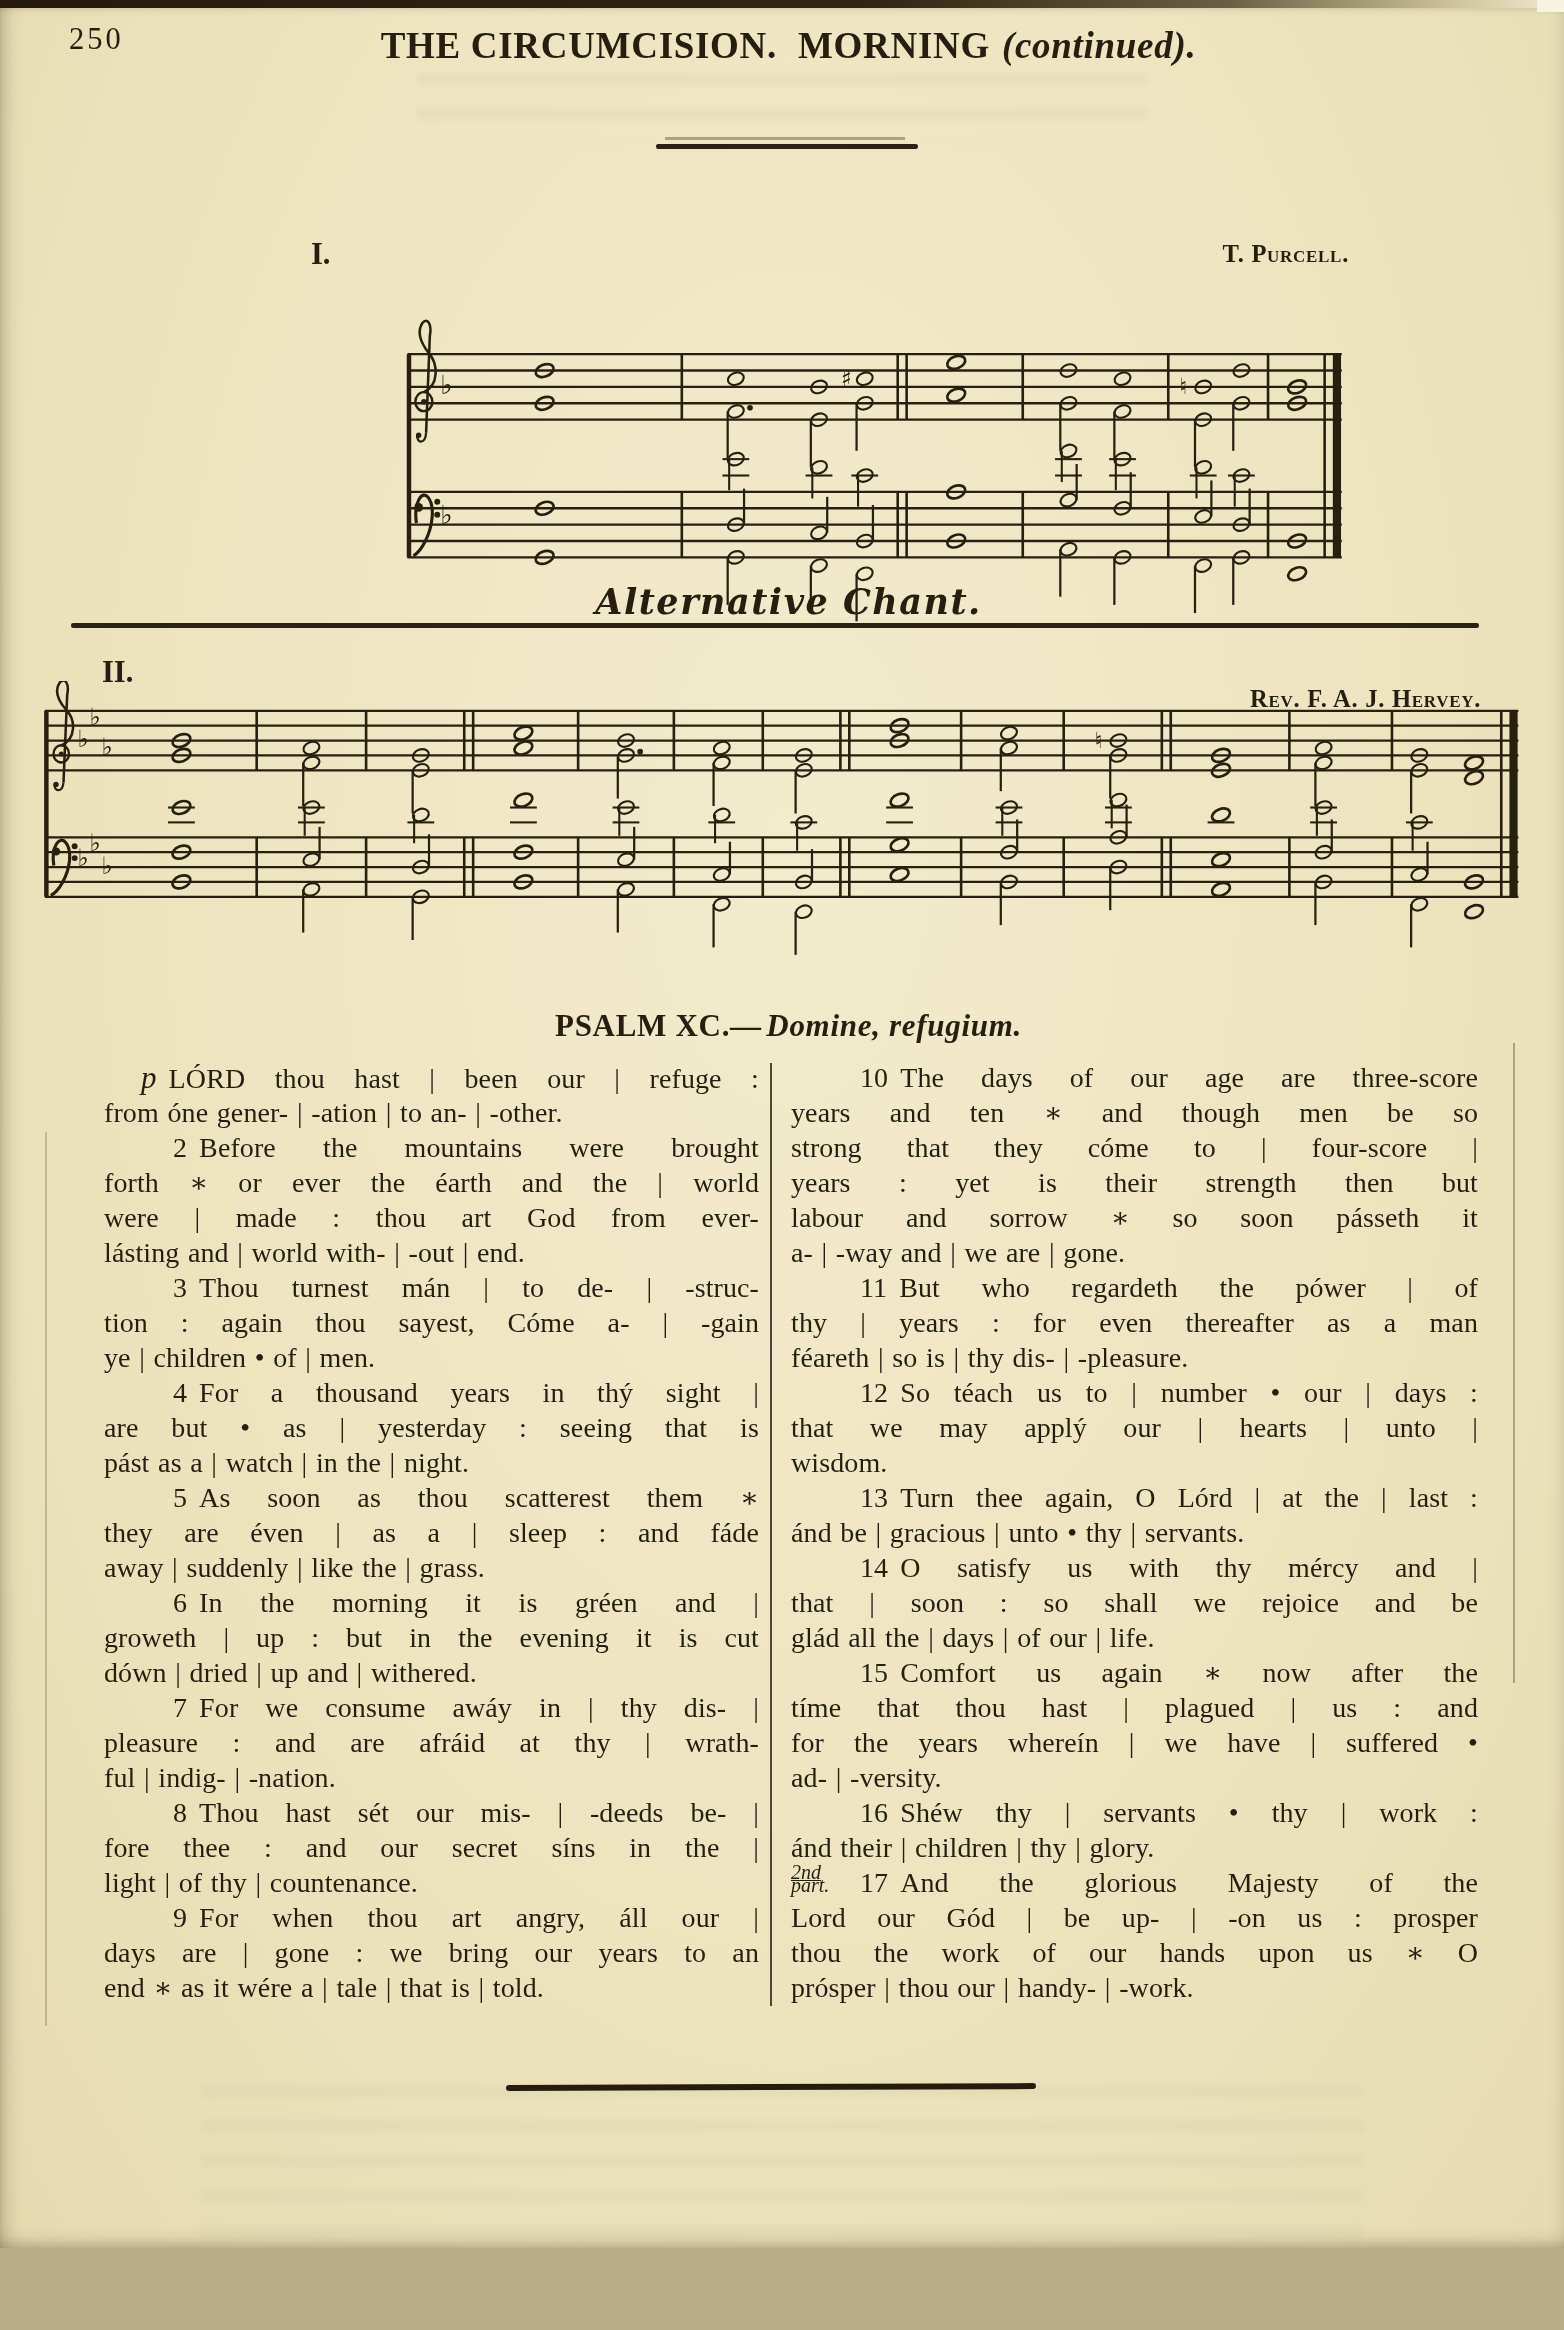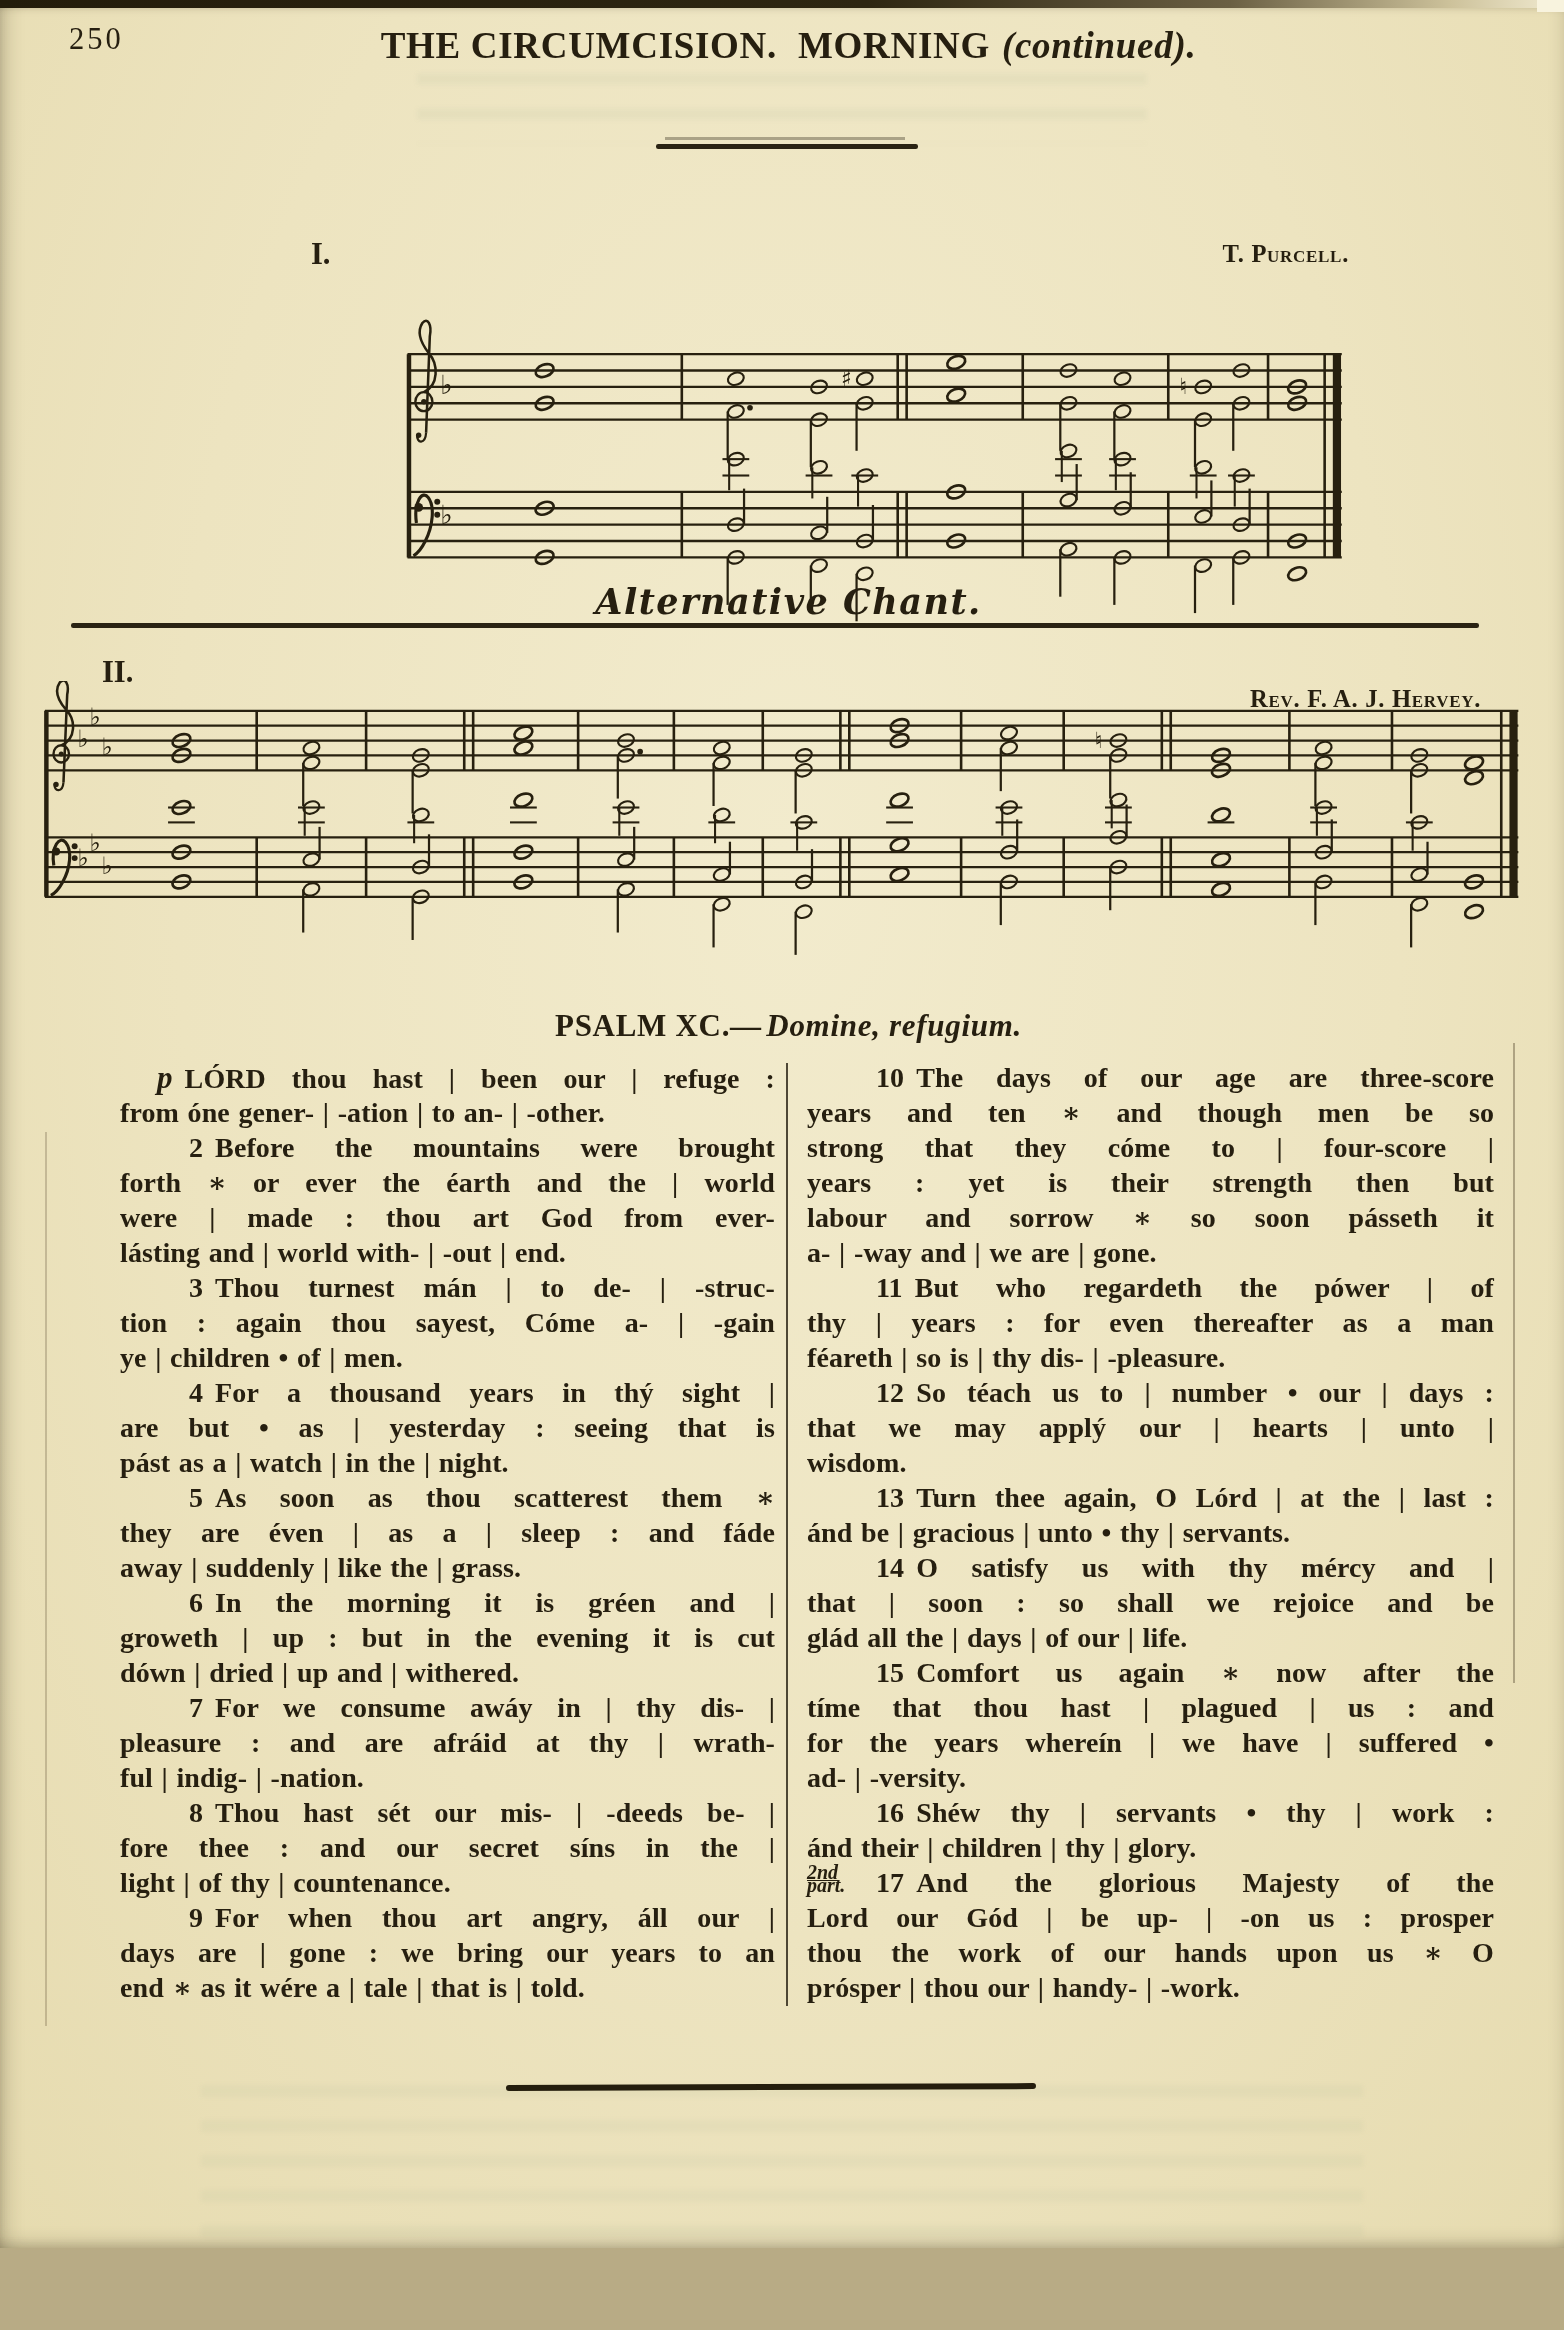--- a/index.html
+++ b/index.html
@@ -57,21 +57,21 @@
     font-family:"DejaVu Serif","Liberation Serif",serif;
     font-size:35px;font-weight:700;font-style:italic;letter-spacing:1.5px;}
 
   
   .psalm-head{position:absolute;left:0;right:0;top:1008px;text-align:center;
     font-size:31px;font-weight:700;letter-spacing:0.7px;margin:0;}
   .psalm-head .latin{font-style:italic;margin-left:4.5px;}
 
   
   .columns{position:absolute;left:104px;top:1060px;width:1374px;height:961px;
-    font-size:28px;font-weight:700;letter-spacing:0.1px;word-spacing:1.5px;margin-left:16px;}
+    font-size:28px;font-weight:400;letter-spacing:0.1px;word-spacing:1.5px;}
   .col{position:absolute;top:0;}
   .col-left{left:0;width:655px;}
   .col-right{left:687px;width:687px;}
   .divider{position:absolute;left:666px;top:3px;width:2.2px;height:943px;background:rgba(42,35,21,0.82);}
   .pline{line-height:35px;height:35px;text-align:justify;white-space:nowrap;}
   .pline.just{text-align-last:justify;white-space:normal;}
   .vind{display:inline-block;width:69px;}
   .vind.small{width:37px;}
   .prefix{font-style:italic;font-size:31px;margin-right:12px;}
   .vnum{margin-right:12px;}

